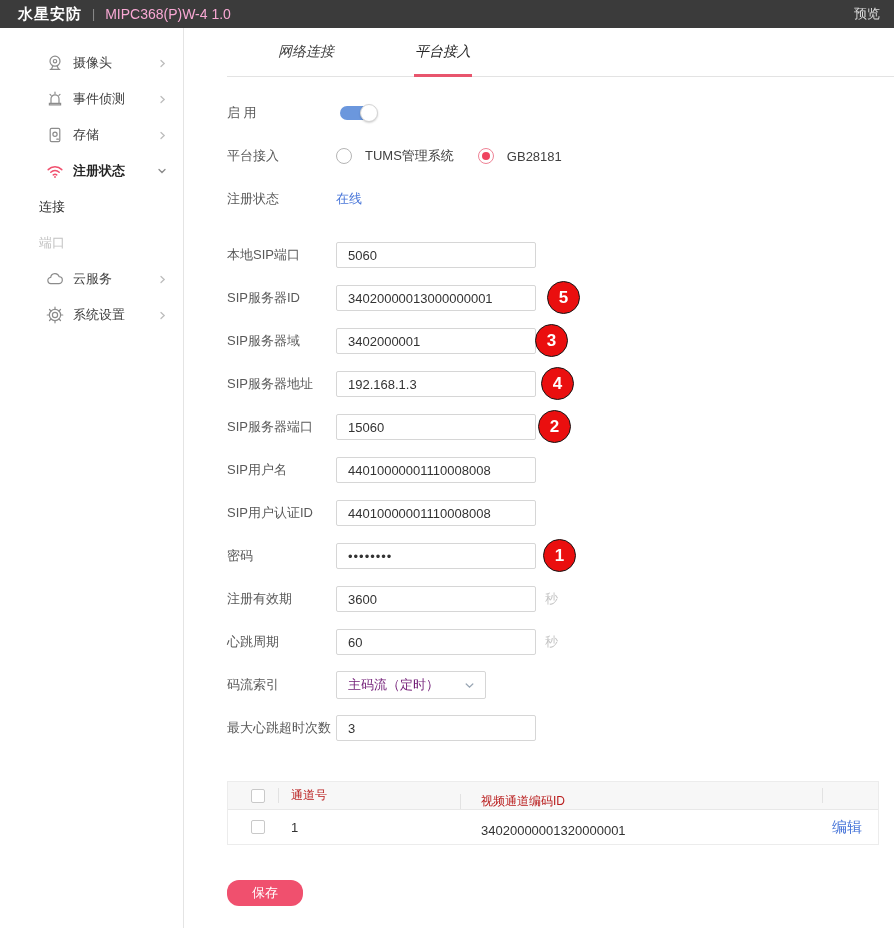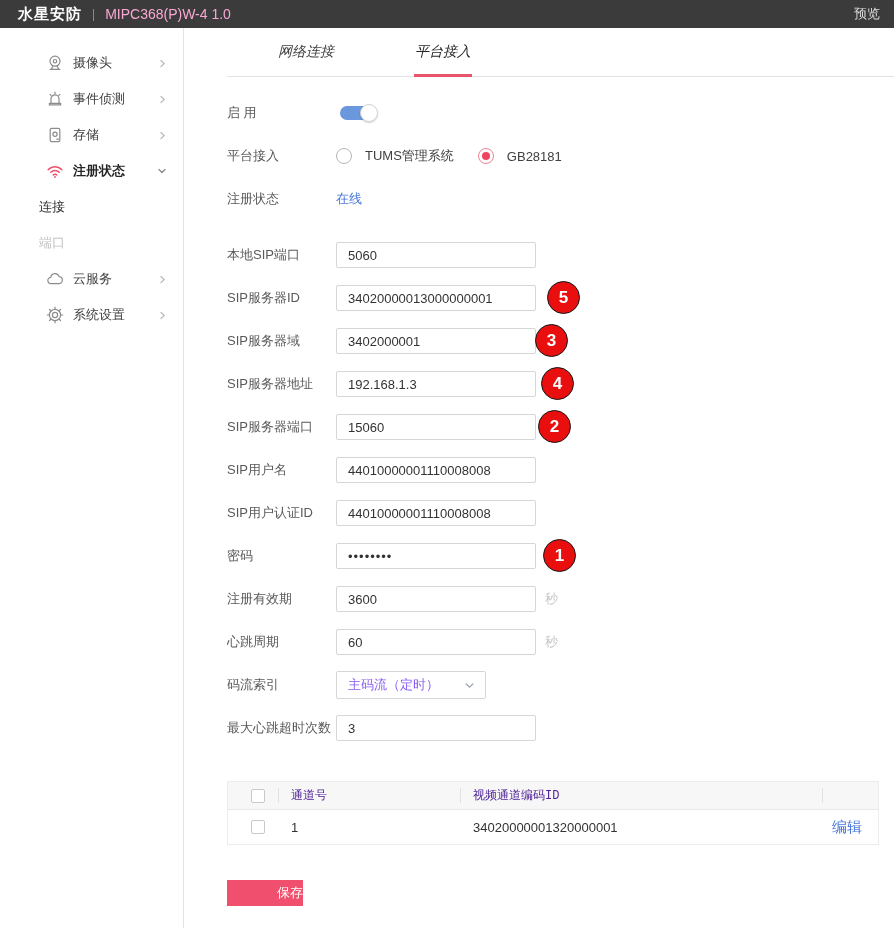--- a/index.html
+++ b/index.html
@@ -54,37 +54,37 @@
   .status-val{color:#4a77d9;font-size:13px;}
 
   
   .tinput{width:200px;height:26px;border:1px solid #d6d6d6;border-radius:2px;padding:0 11px;font-size:13px;color:#333;font-family:inherit;outline:none;background:#fff;}
   .tinput.pwd{letter-spacing:1px;}
   .suffix{margin-left:9px;color:#c5c5c5;font-size:13px;}
   .badge{position:absolute;top:-4px;width:33px;height:33px;border-radius:50%;background:#ea0f0f;border:1px solid #161616;color:#fff;font-weight:bold;font-size:17px;display:flex;align-items:center;justify-content:center;z-index:2;}
 
   
   .select{width:150px;height:28px;border:1px solid #d6d6d6;border-radius:2px;display:flex;align-items:center;justify-content:space-between;padding:0 10px 0 11px;cursor:pointer;background:#fff;}
-  .sel-val{font-size:13px;color:#8b5cf6;}
+  .sel-val{font-size:13px;color:#701a75;}
   .sel-chev{display:flex;align-items:center;}
 
   
   .table{width:652px;margin-top:40px;border:1px solid #ececec;}
-  .thead{height:28px;background:#f7f7f7;display:flex;align-items:flex-start;border-bottom:1px solid #e8e8e8;font-size:12px;color:#4c1d95;font-family:Liberation Mono, monospace;}
+  .thead{height:28px;background:#f7f7f7;display:flex;align-items:flex-start;border-bottom:1px solid #e8e8e8;font-size:12px;color:#b91c1c;}
   .trow{height:34px;display:flex;align-items:center;font-size:13px;color:#333;background:#fff;}
   .tc{display:flex;align-items:center;height:100%;position:relative;}
   .thead .tc + .tc::before{content:"";position:absolute;left:0;top:6px;bottom:6px;width:1px;background:#e2e2e2;}
   .c1{width:50px;padding-left:23px;}
   .c2{width:182px;padding-left:13px;}
-  .c3{width:362px;padding-left:13px;}
+  .c3{width:362px;padding-left:21px;margin-top:6px;}
   .c4{flex:1;justify-content:flex-end;padding-right:16px;}
   .cbx{width:14px;height:14px;border:1px solid #c9c9c9;border-radius:2px;background:#fff;display:inline-block;cursor:pointer;}
   .edit-link{color:#4a77d9;cursor:pointer;text-decoration:none;font-size:15px;}
 
-  .save-btn{margin-top:35px;width:76px;height:26px;background:#f0506e;color:#fff;border:none;border-radius:0;font-size:13px;cursor:pointer;font-family:inherit;display:block;text-align:right;}
+  .save-btn{margin-top:35px;width:76px;height:26px;background:#f0506e;color:#fff;border:none;border-radius:12px;font-size:13px;cursor:pointer;font-family:inherit;display:block;}
 </style>
 </head>
 <body>
 
 <header class="topbar">
   <span class="logo">水星安防</span>
   <span class="tb-div">|</span>
   <span class="model">MIPC368(P)W-4 1.0</span>
   <a class="preview">预览</a>
 </header>

